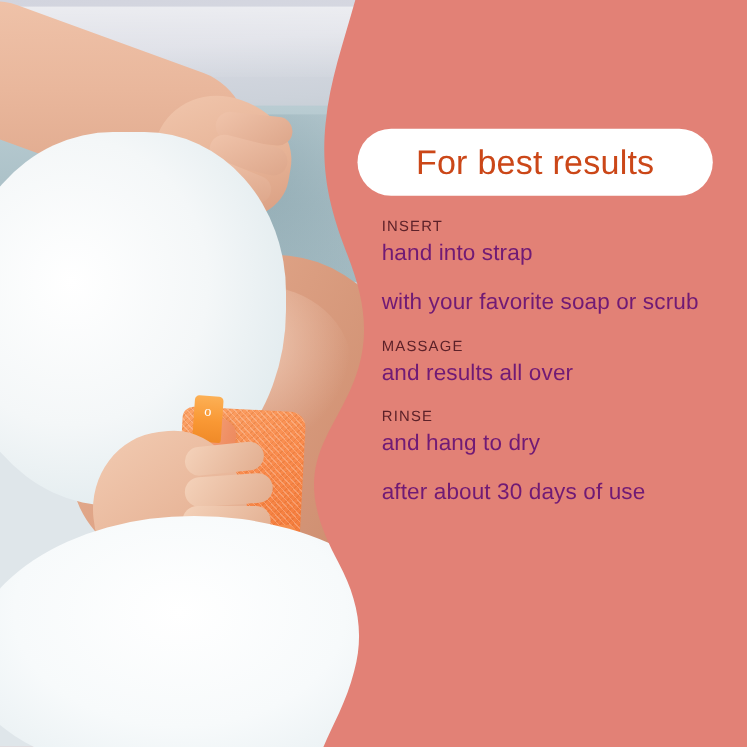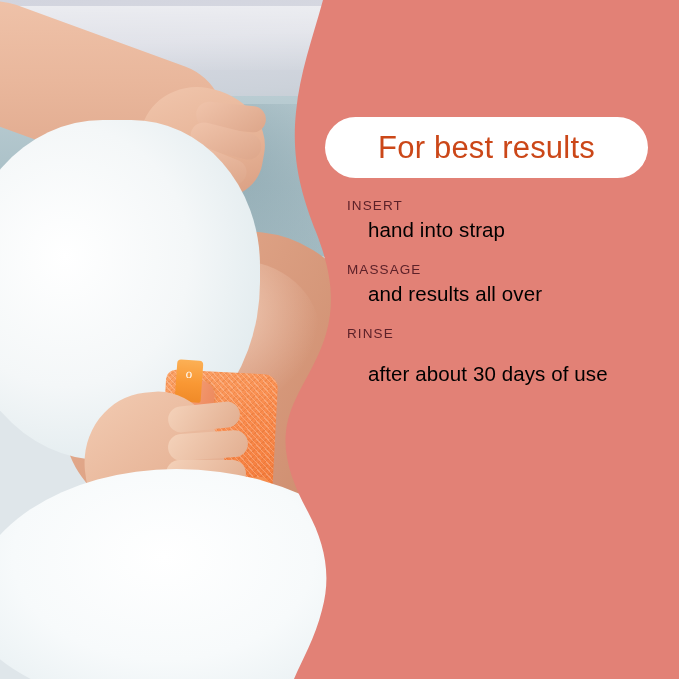--- a/index.html
+++ b/index.html
@@ -260,26 +260,25 @@
 
   .step-label {
     color: #5C2129;
     font-size: 13.5px;
     font-weight: normal;
     letter-spacing: 1.1px;
     line-height: 16px;
     margin-bottom: 3px;
   }
   .step-text {
-    color: #000000;
+    color: #701a75;
     font-size: 20.5px;
     line-height: 26px;
     letter-spacing: .1px;
     max-width: 300px;
-    margin-left: 21px;
   }
 </style>
 </head>
 <body>
 
 <div id="infographic">
 
   <div class="photo-panel">
     <div class="photo-inner">
 
@@ -342,29 +341,31 @@
     </div>
 
     <div class="steps">
 
       <div class="step">
         <div class="step-label">INSERT</div>
         <div class="step-text">hand into strap</div>
       </div>
 
       <div class="step">
+        <div class="step-text">with your favorite soap or scrub</div>
       </div>
 
       <div class="step">
         <div class="step-label">MASSAGE</div>
         <div class="step-text">and results all over</div>
       </div>
 
       <div class="step">
         <div class="step-label">RINSE</div>
+        <div class="step-text">and hang to dry</div>
       </div>
 
       <div class="step">
         <div class="step-text">after about 30 days of use</div>
       </div>
 
     </div>
   </div>
 
 </div>

